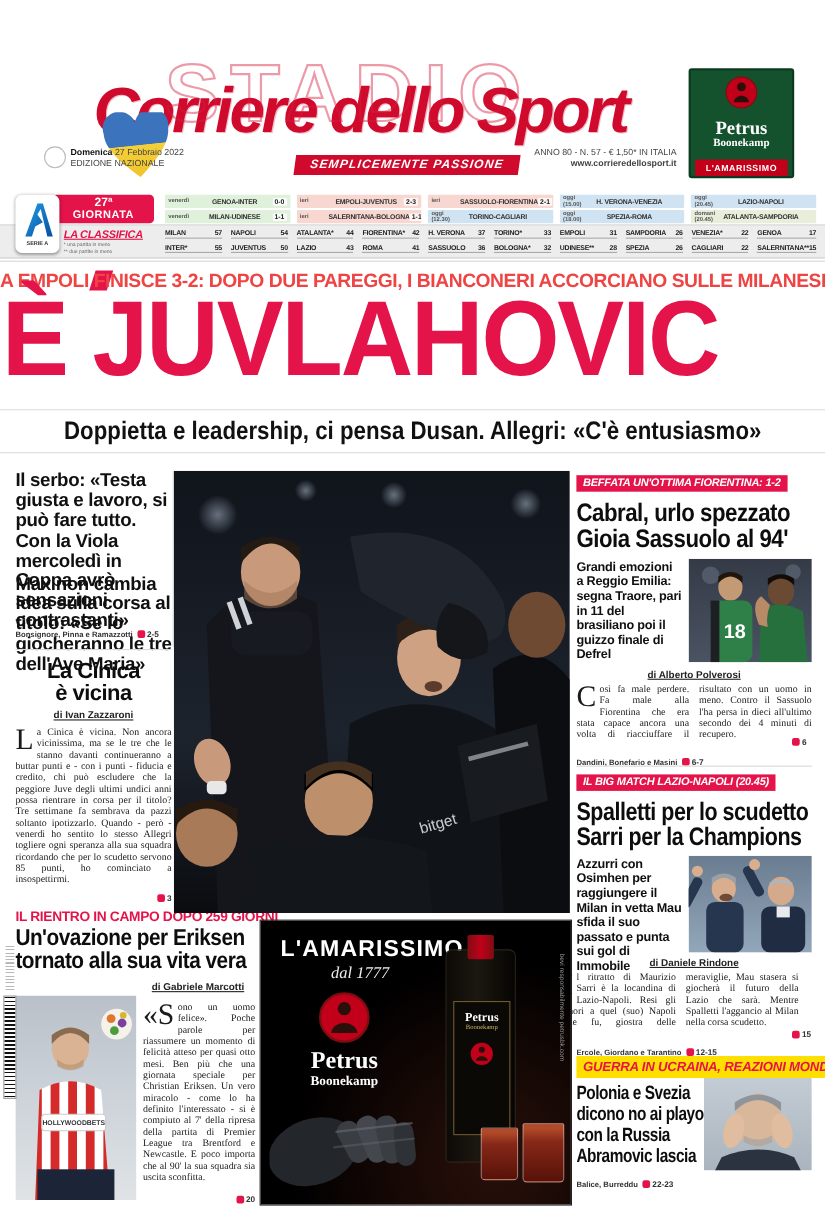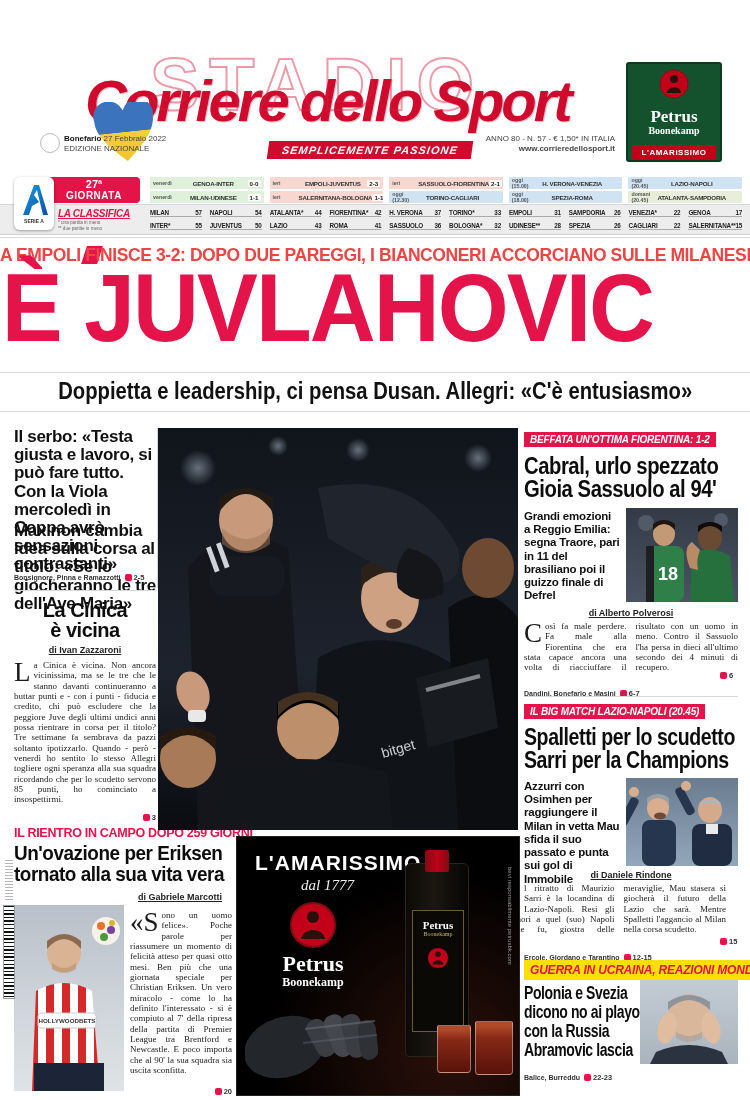--- a/index.html
+++ b/index.html
@@ -111,21 +111,21 @@
           <stop offset="0.52" stop-color="#3b74bd"></stop>
       <stop offset="0.53" stop-color="#f3cf3a"></stop>
           <stop offset="1" stop-color="#f0c52c"></stop>
     </linearGradient>
       </defs>
     <path d="M50 92 C18 64 4 45 4 26 A22 22 0 0 1 50 14 A22 22 0 0 1 96 26 C96 45 82 64 50 92 Z" fill="url(#ua)" transform="rotate(-6 50 48)"></path>
   </svg>
 
   <div class="abs" style="left:40px;top:133px;width:18px;height:18px;border:1px solid #bbb;border-radius:50%;"></div>
   <div class="abs mh-small" style="left:64px;top:134px;">
-    <div><b>Bonefario</b><span> 27 Febbraio 2022</span></div>
+    <div><b>Domenica</b><span> 27 Febbraio 2022</span></div>
     <div>EDIZIONE NAZIONALE</div>
   </div>
 
   <div class="abs" style="left:268px;top:141px;">
     <div class="ribbon">SEMPLICEMENTE PASSIONE</div>
   </div>
 
   <div class="abs mh-small" style="left:455px;top:134px;width:160px;text-align:right;">
     <div>ANNO 80 - N. 57 - € 1,50* IN ITALIA</div>
     <div style="font-weight:bold;">www.corrieredellosport.it</div>

